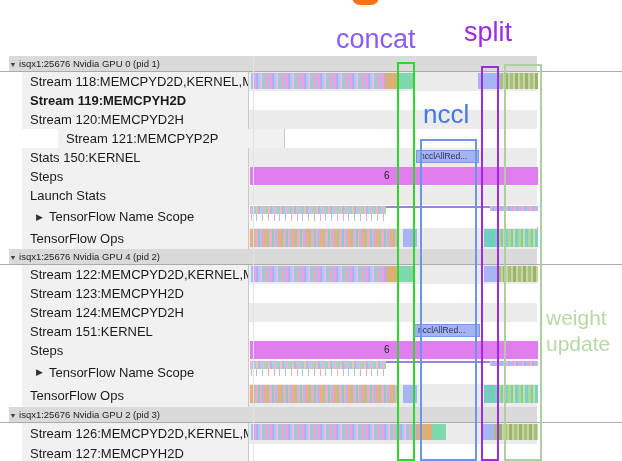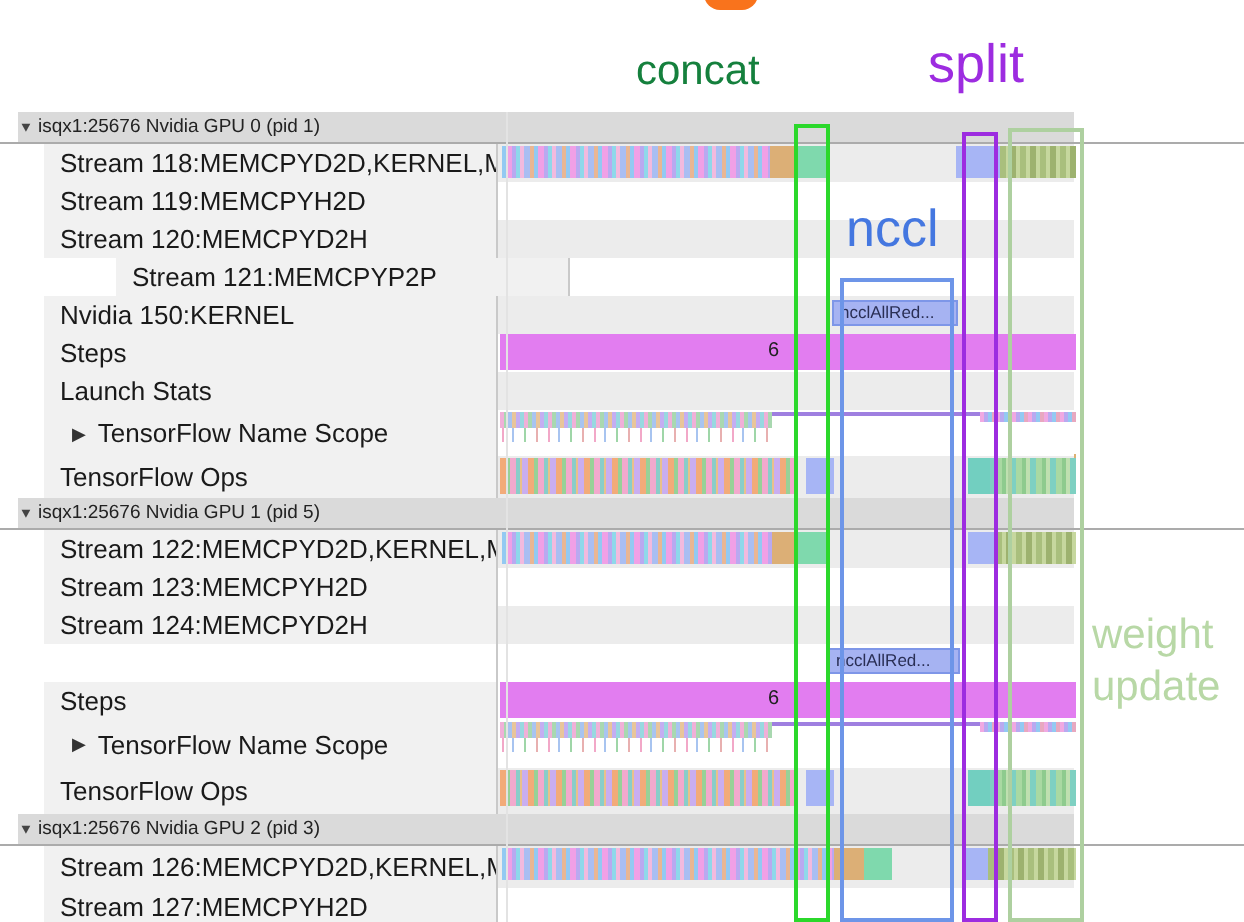--- a/index.html
+++ b/index.html
@@ -58,21 +58,21 @@
   .seg.ops-blue{top:1px;height:18px;background:#a7b5f5;}
   .seg.ops-teal{top:1px;height:18px;background:#72cfc0;}
   .seg.ops-tail{top:1px;height:18px;background:repeating-linear-gradient(90deg,#7ed0c2 0 3px,#a9d9a2 3px 6px,#8ecb8e 6px 8px,#bfe0b0 8px 10px);}
   
   .ann-box{position:absolute;box-sizing:border-box;pointer-events:none;}
   #box-concat{left:397px;top:62px;width:18px;height:399px;border:2px solid #2bd82b;}
   #box-nccl{left:420px;top:139px;width:57px;height:322px;border:2px solid #6d95e8;}
   #box-split{left:481px;top:66px;width:18px;height:395px;border:2px solid #9d2ce0;}
   #box-weight{left:504px;top:64px;width:38px;height:397px;border:2px solid #aed0a0;}
   .ann-text{position:absolute;pointer-events:none;white-space:nowrap;}
-  #ann-concat{left:318px;top:24px;font-size:21px;color:#15803d;}
+  #ann-concat{left:336px;top:24px;font-size:27px;color:#8b5cf6;}
   #ann-split{left:464px;top:17px;font-size:27px;color:#9d2ce0;}
   #ann-nccl{left:423px;top:99px;font-size:26px;color:#4477e0;}
   #ann-weight{left:546px;top:305px;font-size:21px;line-height:26px;color:#b8d8a6;}
   #orange-frag{position:absolute;left:352px;top:-4px;width:27px;height:9px;background:#f9731c;border-radius:0 0 8px 8px;}
 </style>
 </head>
 <body>
 
 <div id="stage">
   <div id="chart">
@@ -84,41 +84,41 @@
           <span>Stream 118:MEMCPYD2D,KERNEL,ME</span>
         </div>
         <div class="tl-cell bg-gray">
           <div class="seg main-stripes" style="left: 2px; width: 134px;"></div>
           <div class="seg tan" style="left: 136px; width: 13px;"></div>
           <div class="seg mint" style="left: 149px; width: 16px;"></div>
           <div class="seg blue" style="left: 229px; width: 22px;"></div>
           <div class="seg olive" style="left: 251px; width: 38px;"></div>
         </div>
       </div>
-      <div class="row" style="height: 19px;">
+      <div class="row" style="height: 19px; font-weight: bold;">
         <div class="label-cell">
           <span>Stream 119:MEMCPYH2D</span>
         </div>
         <div class="tl-cell bg-white"></div>
       </div>
       <div class="row" style="height: 19px; padding-left: 24px;">
         <div class="label-cell">
           <span>Stream 120:MEMCPYD2H</span>
         </div>
         <div class="tl-cell bg-gray"></div>
       </div>
       <div class="row" style="height: 19px; margin-left: 36px;">
         <div class="label-cell">
           <span>Stream 121:MEMCPYP2P</span>
         </div>
         <div class="tl-cell bg-white"></div>
       </div>
       <div class="row" style="height: 19px;">
         <div class="label-cell">
-          <span>Nvidia 150:KERNEL</span>
+          <span>Stats 150:KERNEL</span>
         </div>
         <div class="tl-cell bg-gray">
           <div class="seg nccl-bar" style="left: 167px; width: 63px;">ncclAllRed...</div>
         </div>
       </div>
       <div class="row" style="height: 19px;">
         <div class="label-cell">
           <span>Steps</span>
         </div>
         <div class="tl-cell bg-white">
@@ -152,21 +152,21 @@
           <span>TensorFlow Ops</span>
         </div>
         <div class="tl-cell bg-gray">
           <div class="seg ops-stripes" style="left: 1px; width: 148px;"></div>
           <div class="seg ops-blue" style="left: 154px; width: 14px;"></div>
           <div class="seg ops-teal" style="left: 235px; width: 11px;"></div>
           <div class="seg ops-tail" style="left: 246px; width: 43px;"></div>
         </div>
       </div>
       <div class="group-header">
-        <span class="hdr-inner"><span class="arrow">▾</span><span>isqx1:25676 Nvidia GPU 1 (pid 5)</span></span>
+        <span class="hdr-inner"><span class="arrow">▾</span><span>isqx1:25676 Nvidia GPU 4 (pid 2)</span></span>
       </div>
       <div class="row" style="height: 19px;">
         <div class="label-cell">
           <span>Stream 122:MEMCPYD2D,KERNEL,MI</span>
         </div>
         <div class="tl-cell bg-gray">
           <div class="seg main-stripes" style="left: 2px; width: 135px;"></div>
           <div class="seg tan" style="left: 137px; width: 13px;"></div>
           <div class="seg mint" style="left: 150px; width: 15px;"></div>
           <div class="seg blue" style="left: 235px; width: 14px;"></div>
@@ -179,20 +179,23 @@
         </div>
         <div class="tl-cell bg-white"></div>
       </div>
       <div class="row" style="height: 19px;">
         <div class="label-cell">
           <span>Stream 124:MEMCPYD2H</span>
         </div>
         <div class="tl-cell bg-gray"></div>
       </div>
       <div class="row" style="height: 19px;">
+        <div class="label-cell">
+          <span>Stream 151:KERNEL</span>
+        </div>
         <div class="tl-cell bg-white">
           <div class="seg nccl-bar" style="left: 165px; width: 66px;">ncclAllRed...</div>
         </div>
       </div>
       <div class="row" style="height: 19px;">
         <div class="label-cell">
           <span>Steps</span>
         </div>
         <div class="tl-cell bg-white">
           <div class="seg steps-bar" style="left: 1px; width: 288px;">

